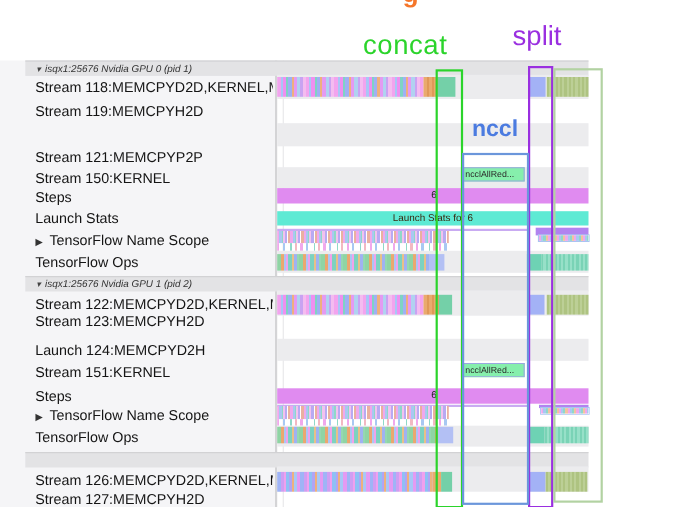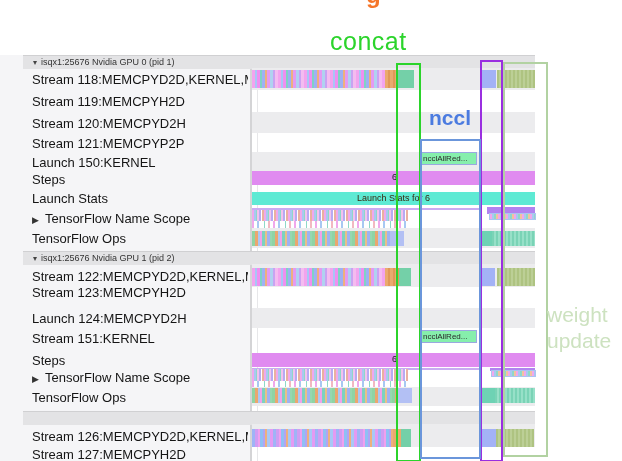--- a/index.html
+++ b/index.html
@@ -7,21 +7,21 @@
          font-family:"Liberation Sans", sans-serif;}
   .abs{position:absolute;}
   
   #label-panel{left:0;top:55px;width:250px;height:406px;background:#f5f5f7;}
   #divider{left:250px;top:55px;width:2px;height:406px;background:#d4d4d6;}
   #gridline{left:257px;top:55px;width:1px;height:406px;background:#e7e7e9;}
   
   .row{position:absolute;left:0;width:622px;}
   .row-band{position:absolute;left:252px;width:283px;top:0;height:100%;background:#ececee;}
   .hdr-band{position:absolute;left:23px;width:512px;top:0;height:100%;background:#e3e3e5;border-top:1px solid #d0d0d2;}
-  .hdr-label{position:absolute;left:33px;top:2px;font-size:9px;color:#333;white-space:nowrap;}
+  .hdr-label{position:absolute;left:33px;top:2px;font-size:9px;color:#333;white-space:nowrap;font-style:italic;}
   .hdr-caret{font-size:8px;color:#444;margin-right:4px;}
   .trk-label{position:absolute;left:32px;top:50%;transform:translateY(-50%);font-size:13px;color:#151515;
              white-space:nowrap;max-width:216px;overflow:hidden;}
   .trk-label .arrow{font-size:9px;color:#333;margin-right:6px;}
   
   .seg{position:absolute;}
   .seg-stream{background:repeating-linear-gradient(90deg,#f2a4ee 0 3px,#a9c6f6 3px 5px,#ef8ff0 5px 8px,
     #7fd3c4 8px 10px,#9fb0f4 10px 13px,#eeb07e 13px 15px,#e49af2 15px 18px,#b0d2f0 18px 21px,
     #c9a3f2 21px 23px,#f4bcf0 23px 26px);}
   .seg-stream-b{background:repeating-linear-gradient(90deg,#9fb4f6 0 3px,#cf9ef2 3px 6px,#f0a0ee 6px 8px,
@@ -79,28 +79,27 @@
         <div class="seg seg-orange" style="left: 385px; top: 2px; width: 13px; height: 18px;"></div>
         <div class="seg seg-teal" style="left: 398px; top: 2px; width: 16px; height: 18px;"></div>
         <div class="seg seg-blue" style="left: 481px; top: 2px; width: 15px; height: 18px;"></div>
         <div class="seg seg-olive" style="left: 497px; top: 2px; width: 38px; height: 18px;"></div>
       </div>
       <div class="row" style="top: 90px; height: 22px;">
         <div class="trk-label">Stream 119:MEMCPYH2D</div>
       </div>
       <div class="row" style="top: 112px; height: 21px;">
         <div class="row-band"></div>
-        <div class="trk-label">Stream 120:MEMCPYD2H</div>
       </div>
       <div class="row" style="top: 133px; height: 19px; text-decoration: underline;">
         <div class="trk-label">Stream 121:MEMCPYP2P</div>
       </div>
       <div class="row" style="top: 152px; height: 19px;">
         <div class="row-band"></div>
-        <div class="trk-label">Launch 150:KERNEL</div>
+        <div class="trk-label">Stream 150:KERNEL</div>
         <div class="seg seg-nccl" style="left: 419px; top: 0px; width: 58px; height: 13px;">ncclAllRed...</div>
       </div>
       <div class="row" style="top: 170px; height: 17px;">
         <div class="trk-label">Steps</div>
         <div class="seg seg-steps" style="left: 252px; top: 1px; width: 283px; height: 14px;">
           <span class="num" style="left: 140px;">6</span>
         </div>
       </div>
       <div class="row" style="top: 189px; height: 17px;">
         <div class="trk-label">Launch Stats</div>
@@ -188,18 +187,15 @@
       <div class="obox" style="left: 396px; top: 63px; width: 21px; height: 395px; border: 2px solid rgb(43, 212, 43);"></div>
       <div class="obox" style="left: 480px; top: 60px; width: 19px; height: 398px; border: 2px solid rgb(154, 47, 224);"></div>
       <div class="obox" style="left: 503px; top: 62px; width: 41px; height: 391px; border: 2px solid rgb(178, 210, 162);"></div>
       <div class="obox" style="left: 420px; top: 139px; width: 57px; height: 316px; border: 2px solid rgb(107, 150, 219);"></div>
     </div>
 
   <div id="orange-glyph" class="abs">
     <span>g</span>
   </div>
   <div id="ann-concat" class="ann" style="left: 330px; top: 27px; color: rgb(43, 212, 43);">concat</div>
+  <div id="ann-split" class="ann" style="left: 466px; top: 19px; color: rgb(154, 47, 224);">split</div>
   <div id="ann-nccl" class="ann" style="left: 429px; top: 106px; color: rgb(75, 123, 224);">nccl</div>
-  <div id="ann-weight" class="ann" style="left: 547px; top: 302px; color: rgb(205, 226, 192);">
-    <div>weight</div>
-    <div>update</div>
-  </div>
 </div>
 
 </body></html>

